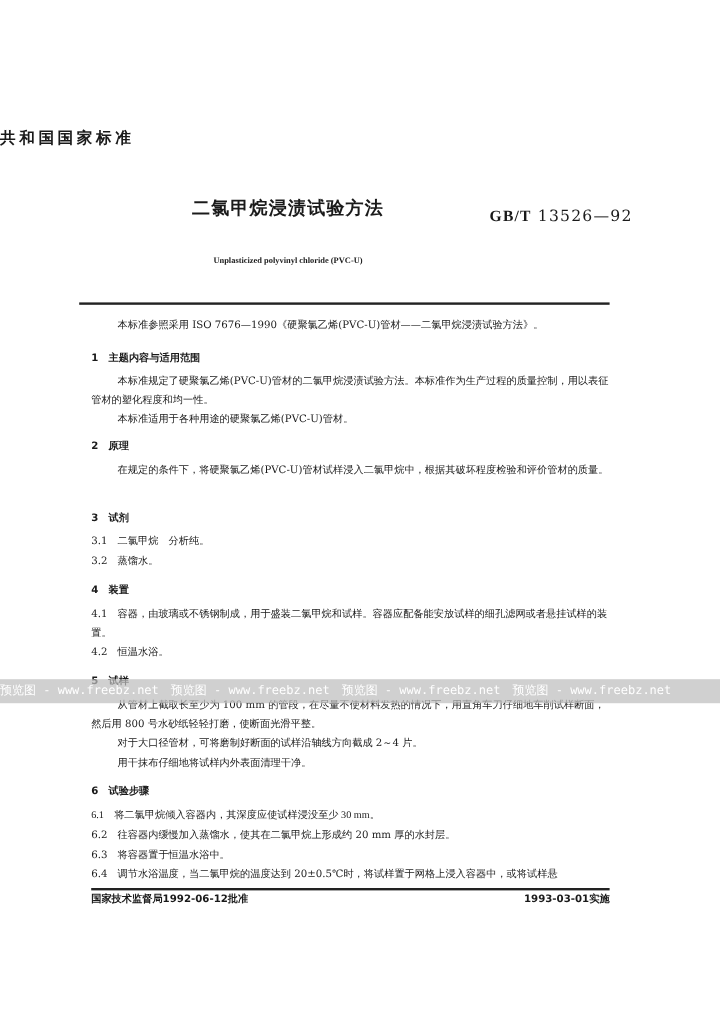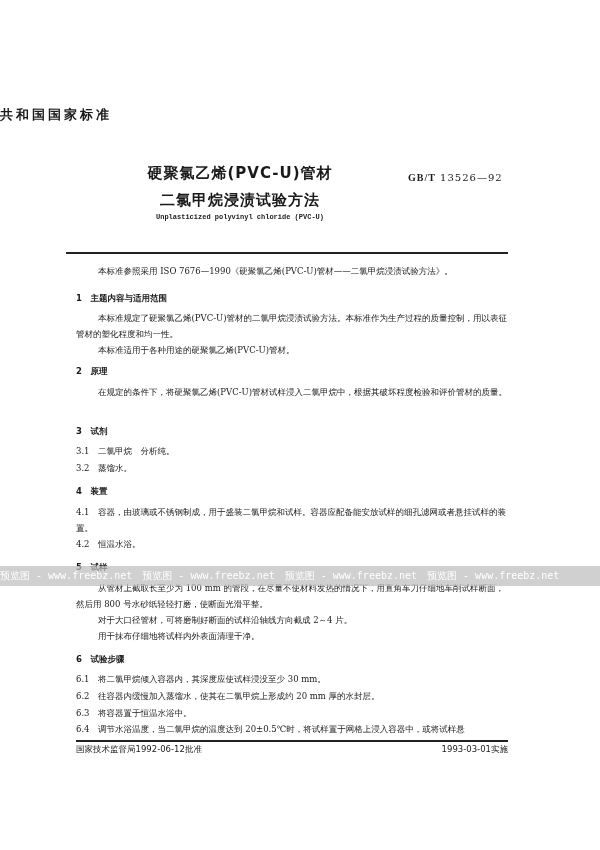--- a/index.html
+++ b/index.html
@@ -12,45 +12,44 @@
       left: 0; width: 600px; top: 106px; font-size: 13px;
       font-family: "DejaVu Sans", sans-serif; font-weight: bold; letter-spacing: 3px;
       padding-left: 0; box-sizing: border-box;
     }
     .national span { display: inline-block; transform: translateX(-64px); }
     .title-cn {
       left: 140px; width: 200px; top: 160px; text-align: center;
       font-family: "DejaVu Sans", sans-serif; font-weight: bold; font-size: 15px; line-height: 27px;
       letter-spacing: 1px;
     }
-    .code { left: 408px; top: 172px; font-size: 10px; letter-spacing: 1px; }
+    .code { left: 408px; top: 172px; font-size: 13px; letter-spacing: 1px; }
     .code .gb { font-weight: bold; font-family: "Liberation Serif", serif; }
     .title-en {
-      left: 100px; width: 280px; top: 210px; text-align: center; font-family: Liberation Mono, monospace;
+      left: 100px; width: 280px; top: 210px; text-align: center; font-family: Liberation Serif, serif;
       font-weight: bold; font-size: 7px; line-height: 14px;
     }
     .rule-top { left: 66px; width: 442px; top: 252px; height: 2px; background: #222; }
     .p { font-size: 8.5px; line-height: 16px; }
     .h { font-size: 8.5px; font-weight: bold; font-family: "DejaVu Sans", sans-serif; }
     .ind { text-indent: 22px; }
     .wm {
       left: 0; width: 600px; top: 566px; height: 20px; background: rgba(190,190,190,0.72);
       color: #ffffff; font-family: "DejaVu Sans Mono", monospace; font-size: 10px; line-height: 20px;
       white-space: nowrap; overflow: hidden;
     }
     .rule-bot { left: 76px; width: 432px; top: 740px; height: 1.5px; background: #222; }
-    .foot { font-family: "DejaVu Sans", sans-serif; font-weight: normal; font-size: 8.5px; top: 744px; }
+    .foot { font-family: "DejaVu Sans", sans-serif; font-weight: bold; font-size: 8.5px; top: 744px; }
   </style>
 </head>
 <body>
 
 <div class="abs national"><span>中华人民共和国国家标准</span></div>
 
 <div class="abs title-cn">
-  <div>硬聚氯乙烯(PVC-U)管材</div>
   <div>二氯甲烷浸渍试验方法</div>
 </div>
 
 <div class="abs code">
   <span class="gb">GB/T</span>
   <span>13526—92</span>
 </div>
 
 <div class="abs title-en">
   <div>Unplasticized polyvinyl chloride (PVC-U)</div>
@@ -74,21 +73,21 @@
 <div class="abs h" style="left:76px;top:486px;">4　装置</div>
 <div class="abs p" style="left:76px;width:432px;top:504px;">4.1　容器，由玻璃或不锈钢制成，用于盛装二氯甲烷和试样。容器应配备能安放试样的细孔滤网或者悬挂试样的装置。</div>
 <div class="abs p" style="left:76px;width:432px;top:536px;">4.2　恒温水浴。</div>
 
 <div class="abs h" style="left:76px;top:562px;">5　试样</div>
 <div class="abs p ind" style="left:76px;width:432px;top:580px;">从管材上截取长至少为 100 mm 的管段，在尽量不使材料发热的情况下，用直角车刀仔细地车削试样断面，然后用 800 号水砂纸轻轻打磨，使断面光滑平整。</div>
 <div class="abs p ind" style="left:76px;width:432px;top:612px;">对于大口径管材，可将磨制好断面的试样沿轴线方向截成 2～4 片。</div>
 <div class="abs p ind" style="left:76px;width:432px;top:628px;">用干抹布仔细地将试样内外表面清理干净。</div>
 
 <div class="abs h" style="left:76px;top:654px;">6　试验步骤</div>
-<div class="abs p" style="left:76px;width:432px;top:671px;">6.1　将二氯甲烷倾入容器内，其深度应使试样浸没至少 30 mm。</div>
+<div class="abs p" style="left:76px;width:432px;top:671px;font-family:Liberation Serif, serif;">6.1　将二氯甲烷倾入容器内，其深度应使试样浸没至少 30 mm。</div>
 <div class="abs p" style="left:76px;width:432px;top:688px;">6.2　往容器内缓慢加入蒸馏水，使其在二氯甲烷上形成约 20 mm 厚的水封层。</div>
 <div class="abs p" style="left:76px;width:432px;top:705px;">6.3　将容器置于恒温水浴中。</div>
 <div class="abs p" style="left:76px;width:432px;top:721px;white-space:nowrap;overflow:hidden;">6.4　调节水浴温度，当二氯甲烷的温度达到 20±0.5℃时，将试样置于网格上浸入容器中，或将试样悬</div>
 
 <div class="abs wm">预览图 - www.freebz.net　预览图 - www.freebz.net　预览图 - www.freebz.net　预览图 - www.freebz.net</div>
 
 <div class="abs rule-bot"></div>
 <div class="abs foot" style="left:76px;">国家技术监督局1992-06-12批准</div>
 <div class="abs foot" style="right:92px;">1993-03-01实施</div>
 

